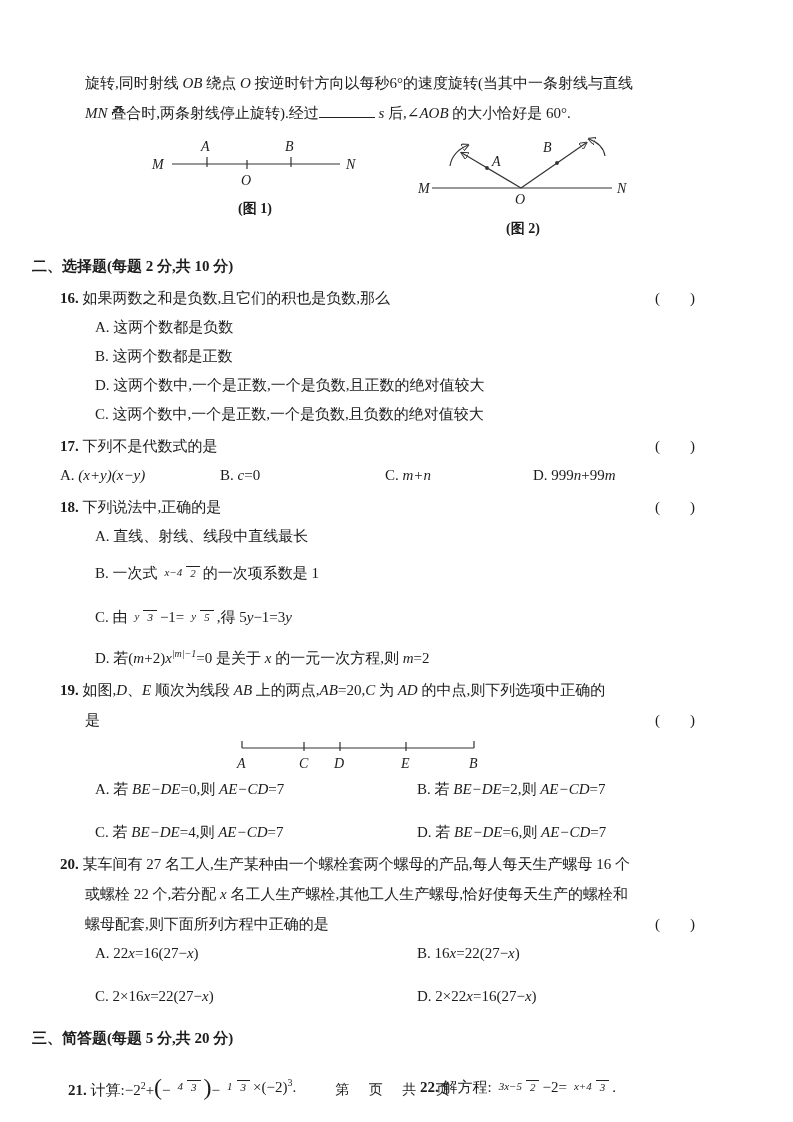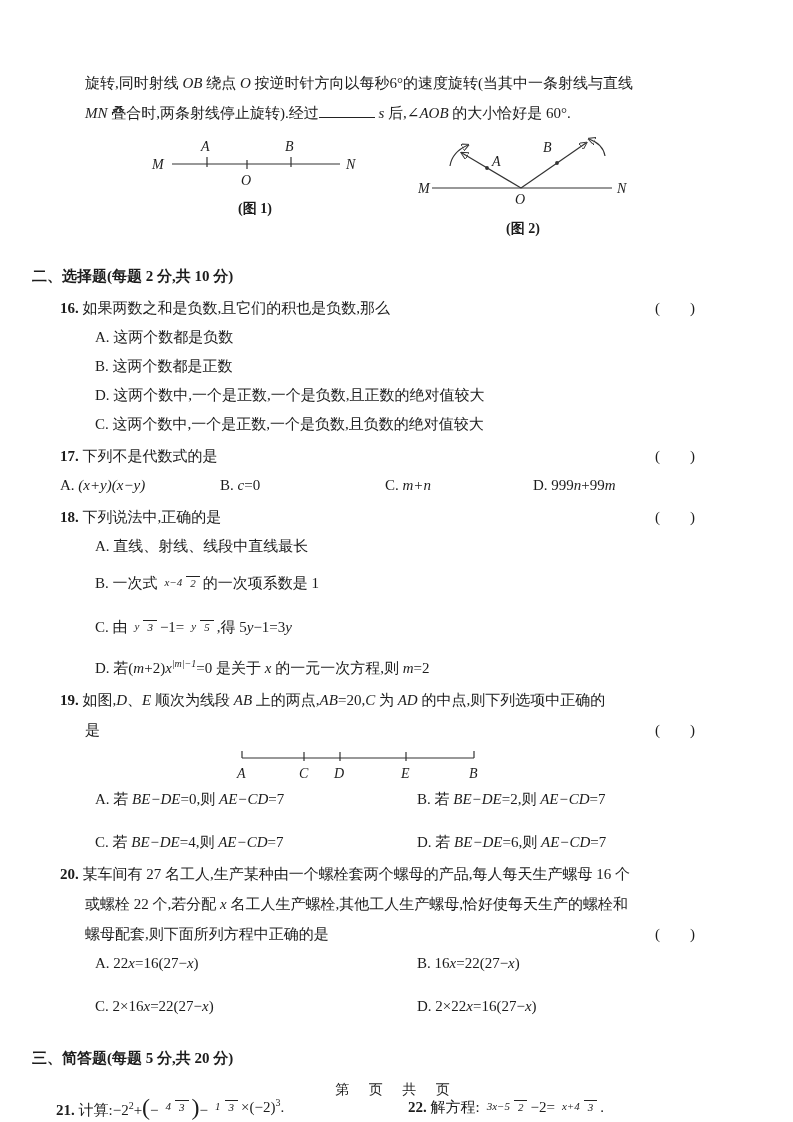--- a/index.html
+++ b/index.html
@@ -11,40 +11,40 @@
     background:#fff;
     color:#1c1c1c;
     font-family:"Liberation Serif","DejaVu Serif",serif;
     font-size:15px;
     line-height:30px;
   }
   .q{margin-left:28px;margin-top:2px;}
   .hang{padding-left:25px;}
   .row{display:flex;justify-content:space-between;align-items:flex-start;}
   .bracket{white-space:pre;flex:0 0 auto;}
-  .sec{font-weight:bold;margin-top:22px;}
+  .sec{font-weight:bold;margin-top:12px;}
   .opts{margin-left:35px;}
   .opt{line-height:29px;}
   .optrow4{display:grid;grid-template-columns:160px 165px 148px 1fr;line-height:29px;}
   .optgrid{display:grid;grid-template-columns:322px 1fr;margin-left:35px;line-height:29px;row-gap:14px;}
   .b{font-weight:bold;}
   .m{font-style:italic;}
   .sup{font-size:10px;vertical-align:6px;}
   .blank{display:inline-block;width:56px;height:13px;border-bottom:1.2px solid #222;}
   .frac{display:inline-flex;flex-direction:row;text-align:center;font-style:italic;line-height:1.12;margin:0 3px;font-size:11px;}
   .fnum{padding:0 4px;}
   .fden{border-top:1px solid #222;padding:0 4px;}
   .bigp{font-size:24px;font-style:normal;}
   .fr-row{display:flex;align-items:center;min-height:44px;line-height:1.25;}
   .figs{display:flex;gap:58px;margin:8px 0 2px 118px;}
   .figbox{text-align:center;}
   .figcap{font-weight:bold;font-size:14px;line-height:20px;margin-top:1px;}
   .svglab{font-style:italic;font-size:14px;font-family:"Liberation Serif","DejaVu Serif",serif;fill:#1c1c1c;}
   .fig19wrap{text-align:center;margin:2px 40px 0 0;line-height:0;}
-  .twocol{display:flex;margin-left:24px;margin-top:12px;}
+  .twocol{display:flex;margin-left:36px;margin-top:12px;}
   .q21col{width:352px;flex:0 0 auto;}
   .footer{position:absolute;left:0;right:0;top:1080px;text-align:center;letter-spacing:8px;font-size:14px;line-height:20px;}
   svg line, svg path{stroke:#333;stroke-width:1.2;fill:none;}
   svg circle{fill:#333;stroke:none;}
 </style>
 </head>
 <body>
 
 <div class="sheet">
 

